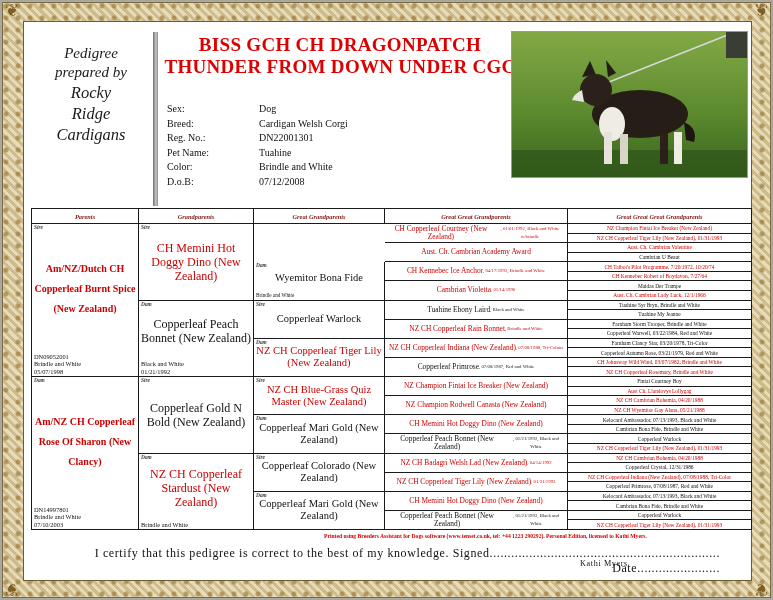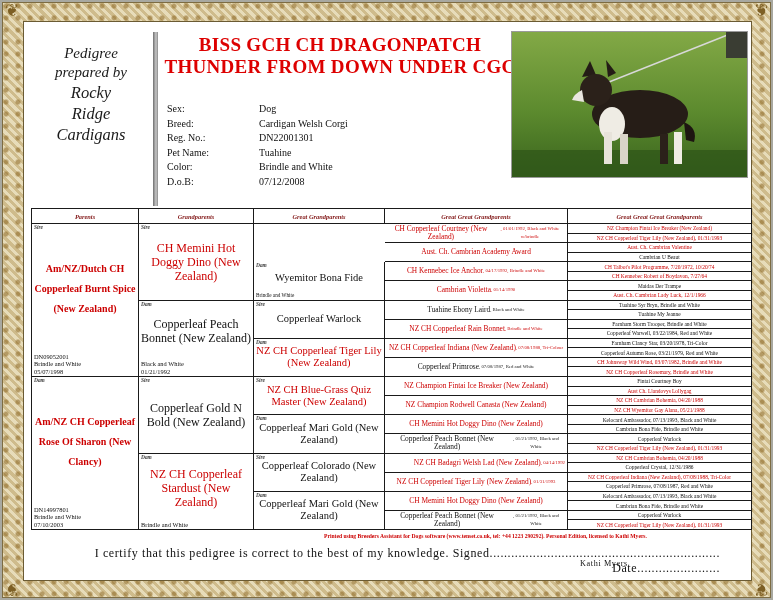--- a/index.html
+++ b/index.html
@@ -309,21 +309,21 @@
           <div class="pname">
             <span>CH Memini Hot Doggy Dino (New Zealand)</span>
           </div>
         </div>
         <div class="pcell g4 blk" style="grid-area: 24 / 4 / span 2;">
           <div class="pname">
             <span>Copperleaf Peach Bonnet (New Zealand)</span>
             <span class="indet">, 01/21/1992, Black and White</span>
           </div>
         </div>
-        <div class="pcell g4 red" style="grid-area: 26 / 4 / span 2; align-items: flex-end;">
+        <div class="pcell g4 red" style="grid-area: 26 / 4 / span 2;">
           <div class="pname">
             <span>NZ CH Badagri Welsh Lad (New Zealand)</span>
             <span class="indet">, 04/14/1992</span>
           </div>
         </div>
         <div class="pcell g4 red" style="grid-area: 28 / 4 / span 2;">
           <div class="pname">
             <span>NZ CH Copperleaf Tiger Lily (New Zealand)</span>
             <span class="indet">, 01/31/1993</span>
           </div>

